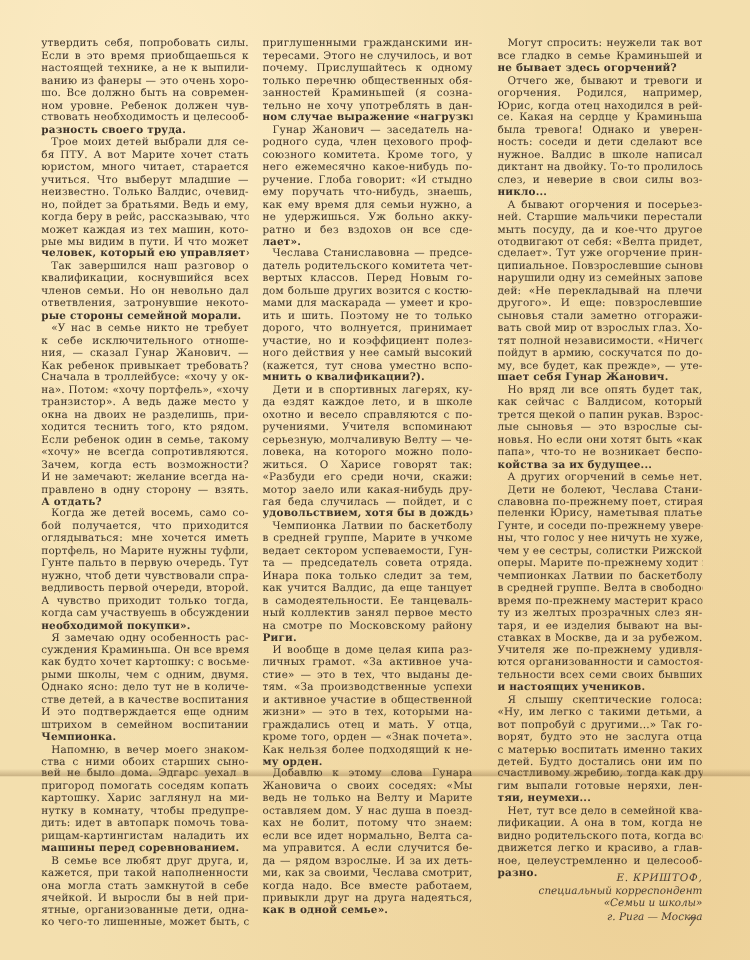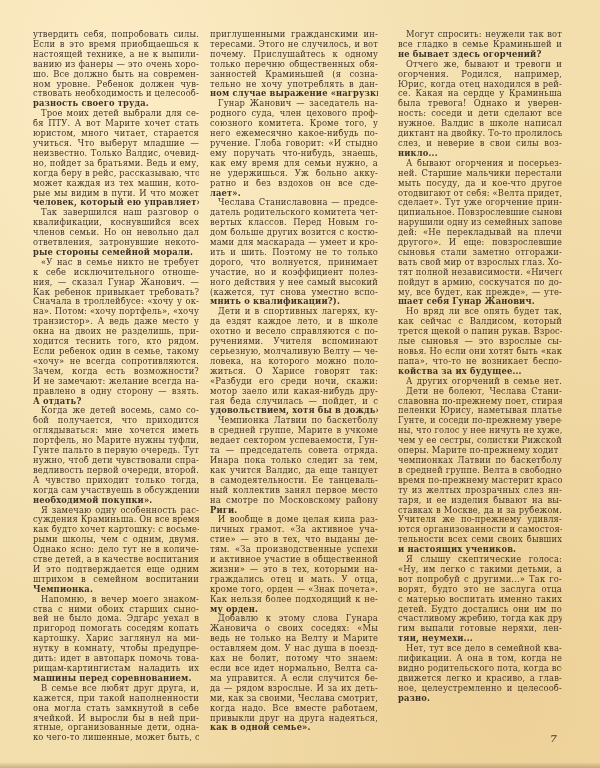--- a/index.html
+++ b/index.html
@@ -7,21 +7,21 @@
     width: 600px; height: 768px; overflow: hidden;
     background: #f3dfae;
     background-image:
       radial-gradient(ellipse at 20% 10%, rgba(255,240,205,0.75) 0%, rgba(255,240,205,0) 55%),
       radial-gradient(ellipse at 85% 90%, rgba(232,196,132,0.55) 0%, rgba(232,196,132,0) 60%),
       radial-gradient(ellipse at 50% 50%, rgba(250,230,185,0.5) 0%, rgba(250,230,185,0) 70%);
     font-family: "DejaVu Serif", "Liberation Serif", serif;
     color: #3e342a;
     position: relative;
   }
-  .page { position: absolute; left: 0; top: 0; width: 600px; height: 768px; }
+  .page { position: absolute; left: 0; top: 0; width: 600px; height: 621px; }
   .col {
     position: absolute; top: 30px;
     font-size: 8.35px; line-height: 9.92px;
     letter-spacing: 0.15px;
   }
   .col.left { left: 33px; width: 166px; }
   .col.mid { left: 210px; width: 168px; }
   .col.right { left: 398px; width: 164px; }
   .line { display: block; white-space: nowrap; text-align: justify; text-align-last: justify; height: 9.92px; overflow: hidden; }
   .line.last { text-align-last: left; font-weight: bold; }
@@ -246,16 +246,22 @@
       <span class="line">гим выпали готовые неряхи, лен-</span>
       <span class="line last">тяи, неумехи...</span>
       <span class="line indent">Нет, тут все дело в семейной ква-</span>
       <span class="line">лификации. А она в том, когда не</span>
       <span class="line">видно родительского пота, когда все</span>
       <span class="line">движется легко и красиво, а глав-</span>
       <span class="line">ное, целеустремленно и целесооб-</span>
       <span class="line last">разно.</span>
     </div>
 
+  <div class="sig">
+    <div class="author">Е. КРИШТОФ,</div>
+    <div>специальный корреспондент</div>
+    <div>«Семьи и школы»</div>
+    <div>г. Рига — Москва</div>
+  </div>
 
   <div class="page-number">7</div>
   <div class="bottom-edge"></div>
 </div>
 
 </body></html>

